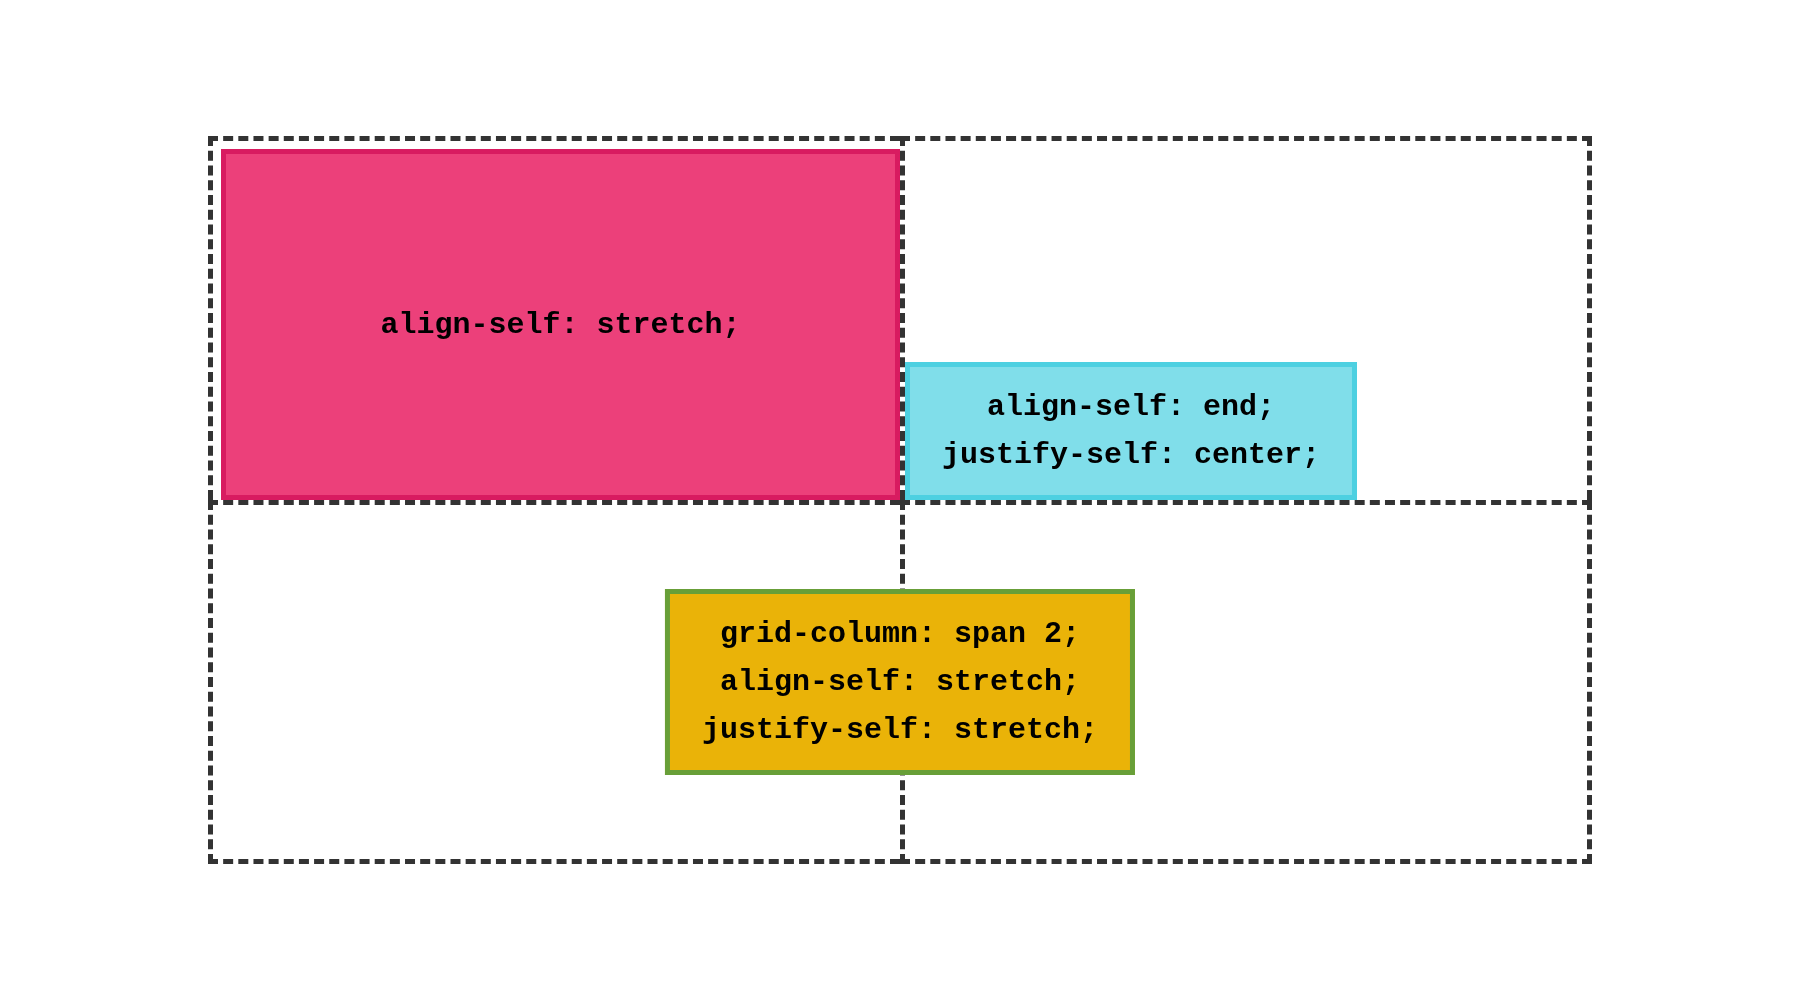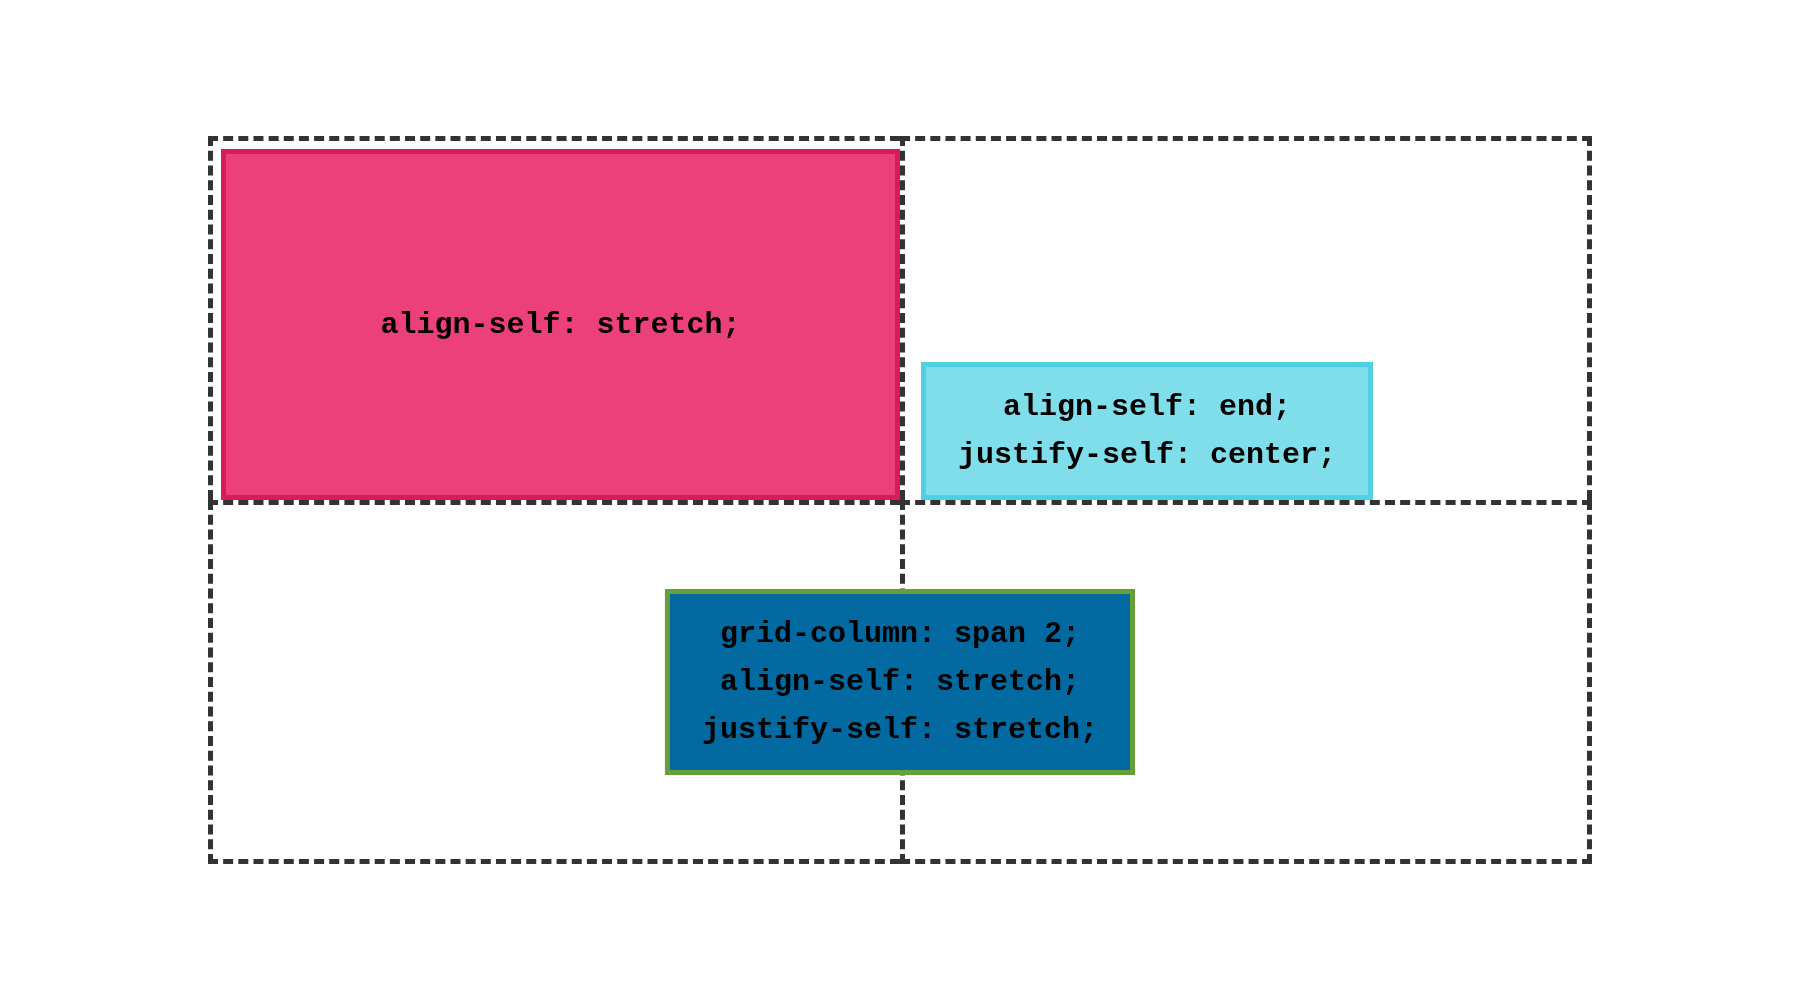--- a/index.html
+++ b/index.html
@@ -27,21 +27,20 @@
     .grid-cell {
       border: 5px dashed #333333;
       display: flex;
     }
     .grid-cell.top-left {
       border-right: none;
       border-bottom: none;
     }
     .grid-cell.top-right {
       border-bottom: none;
-      padding-left: 16px;
     }
     .grid-cell.bottom-left {
       border-right: none;
     }
     .grid-cell.bottom-right {
     }
     .box {
       display: flex;
       flex-direction: column;
       align-items: center;
@@ -70,21 +69,21 @@
       margin-left: 0;
       margin-bottom: 0;
     }
     .top-right-wrapper {
       width: 100%;
       display: flex;
       align-items: flex-end;
       justify-content: flex-start;
     }
     .box-green {
-      background: #0369a1;
+      background: #eab308;
       border: 5px solid #689F38;
       position: absolute;
       left: 50%;
       top: 75%;
       transform: translate(-50%, -50%);
     }
   </style>
 </head>
 <body>
 

